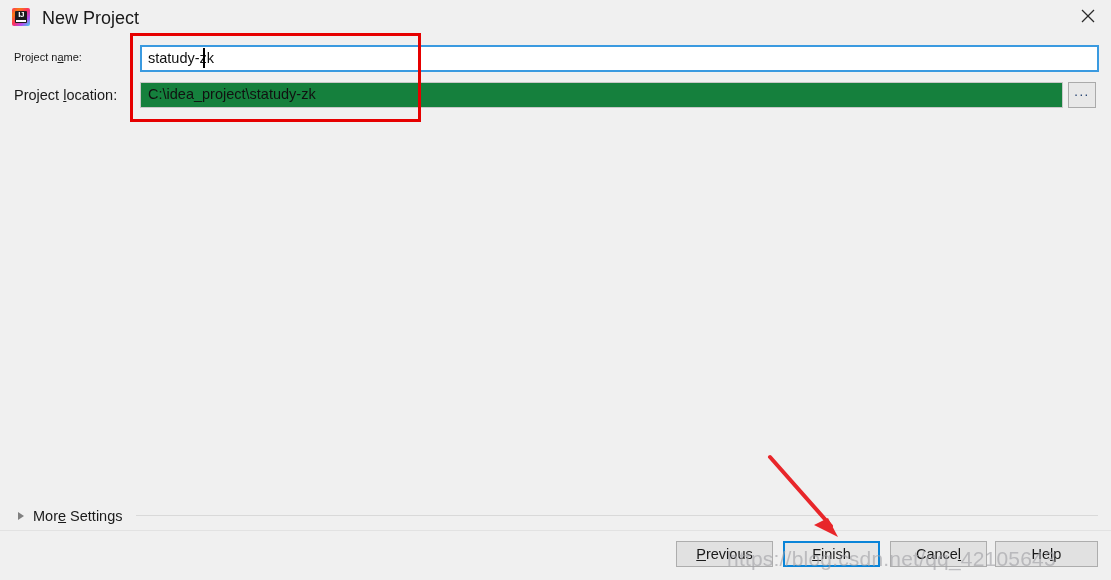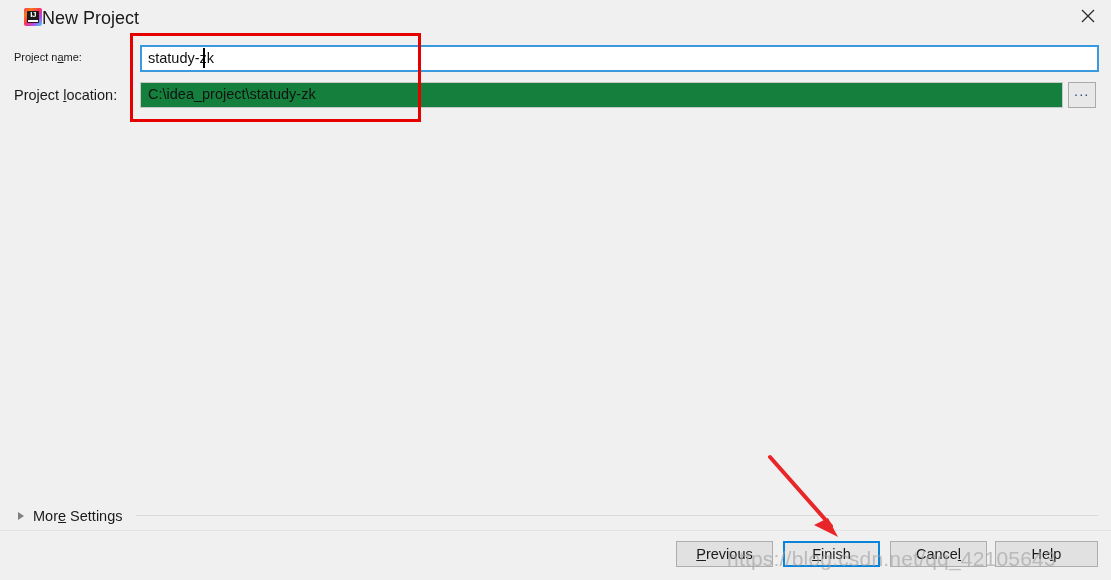--- a/index.html
+++ b/index.html
@@ -21,21 +21,21 @@
   
   .titlebar {
     position: absolute;
     left: 0; top: 0;
     width: 1111px;
     height: 33px;
     background: #f0f0f0;
   }
   .app-icon {
     position: absolute;
-    left: 24px; top: 8px;
+    left: 12px; top: 8px;
     width: 18px; height: 18px; padding-left: 12px;
   }
   .app-icon .ij {
     position: absolute;
     left: 0; top: 0;
     width: 18px; height: 18px;
     border-radius: 2px;
     background:
       linear-gradient(135deg, #fe315d 0%, #f97a12 22%, #fe315d 48%, #b24cf0 72%, #3ddced 100%);
   }

